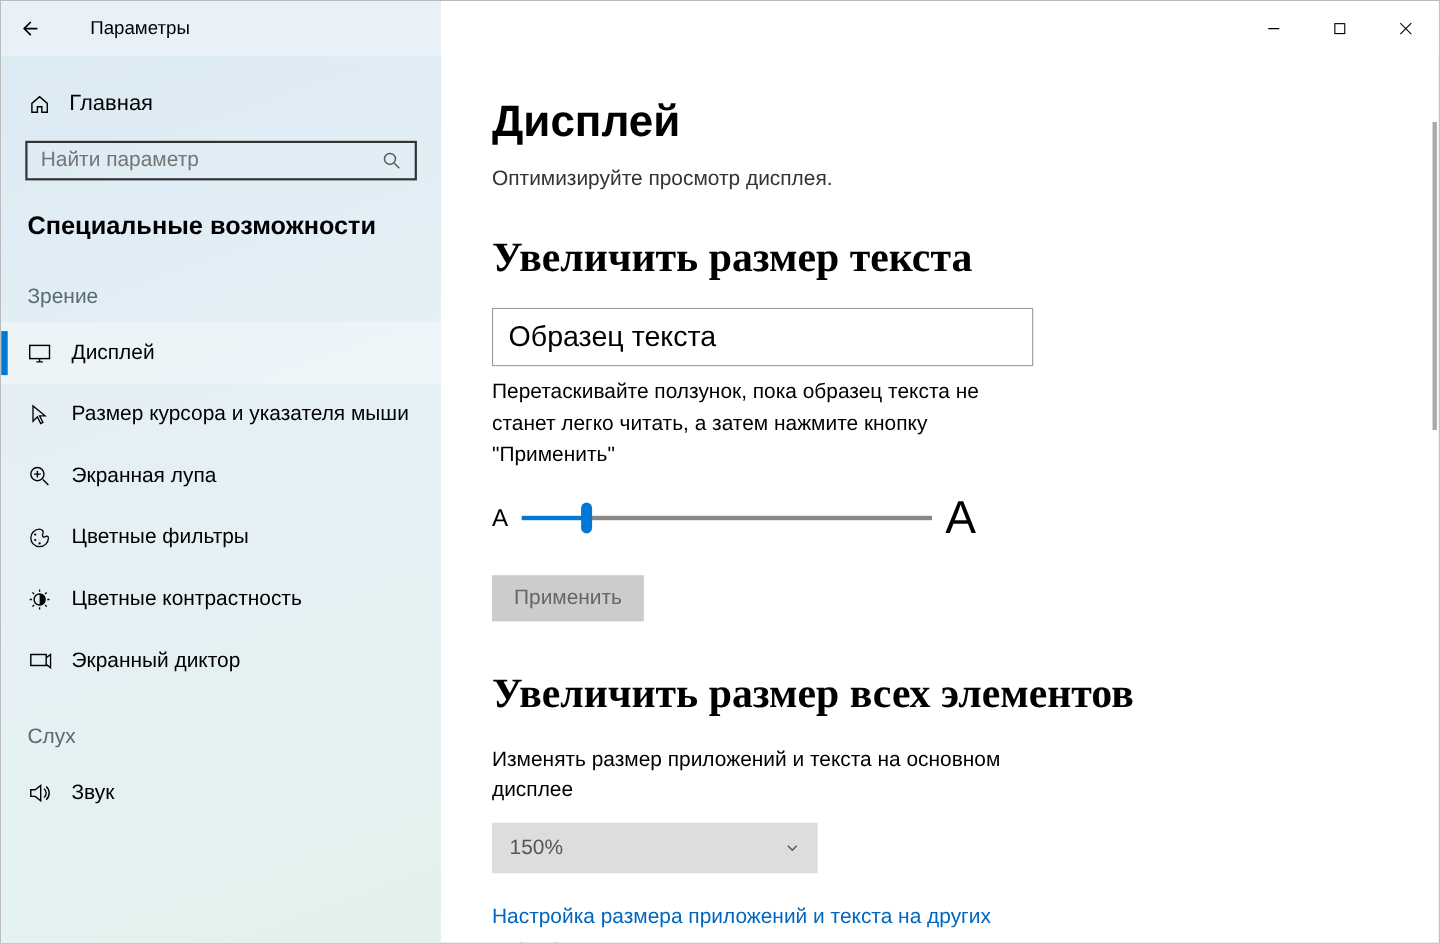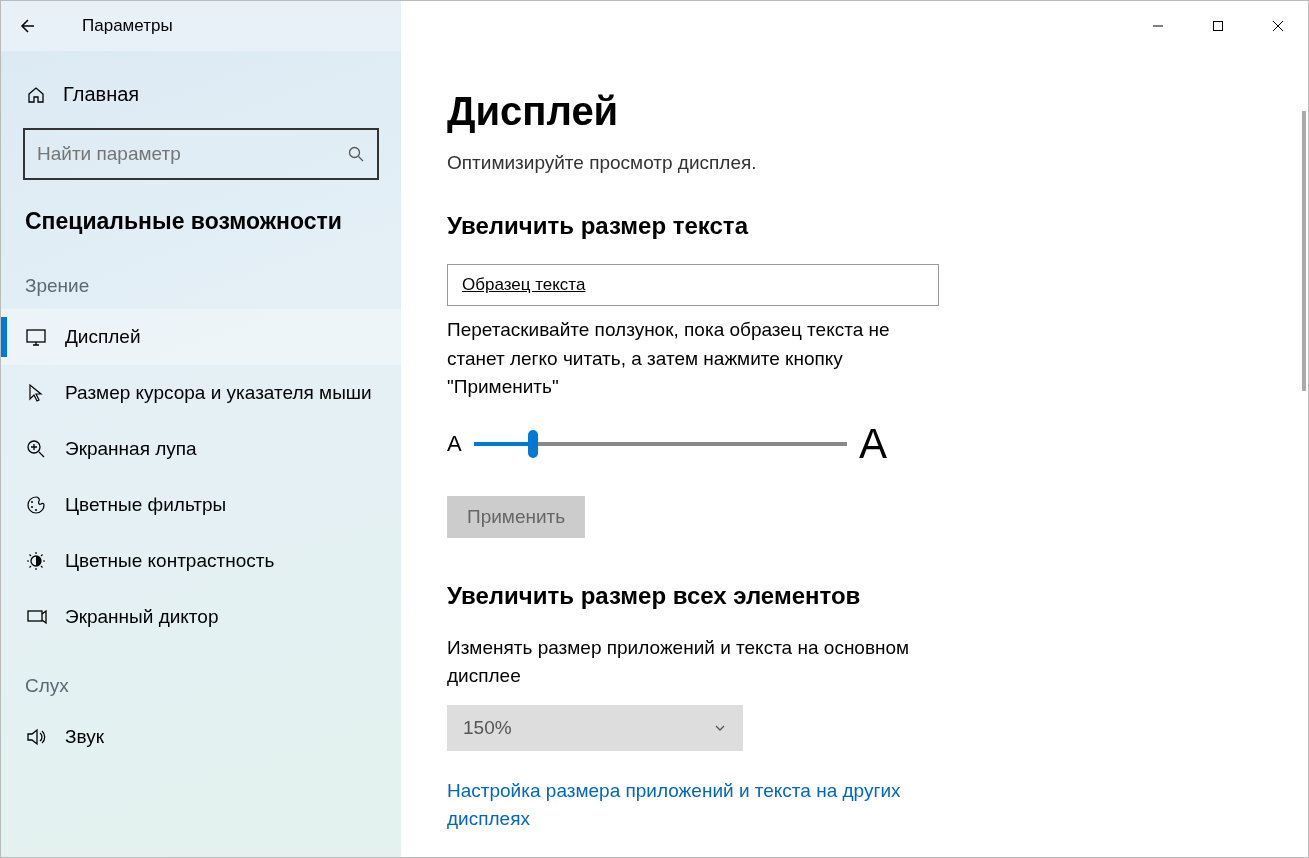--- a/index.html
+++ b/index.html
@@ -54,21 +54,21 @@
   padding: 12px 24px;
   font-size: 20px;
   color: #000;
   gap: 16px;
 }
 .search-wrap {
   margin: 10px 22px 18px 22px;
 }
 .search-box {
   width: 100%;
-  height: 52px;
+  height: 36px;
   border: 2px solid #333;
   background: transparent;
   display: flex;
   align-items: center;
   padding: 0 12px;
 }
 .search-input {
   flex: 1;
   border: none;
   background: transparent;
@@ -123,31 +123,31 @@
   font-size: 40px;
   font-weight: 600;
   margin-bottom: 18px;
 }
 .subtitle {
   font-size: 19px;
   color: #333;
   margin-bottom: 38px;
 }
 .section-h {
-  font-size: 24px;
+  font-size: 38px;
   font-weight: 600;
   margin-bottom: 24px;
+  font-family: Liberation Serif, serif;
 }
 .sample-box {
   width: 492px;
   border: 1px solid #999;
   padding: 10px 14px;
-  font-size: 17px;
+  font-size: 26px;
   margin-bottom: 10px;
-  text-decoration: underline;
 }
 .instr {
   font-size: 19px;
   width: 492px;
   line-height: 1.5;
   margin-bottom: 18px;
 }
 .slider-row {
   display: flex;
   align-items: center;

